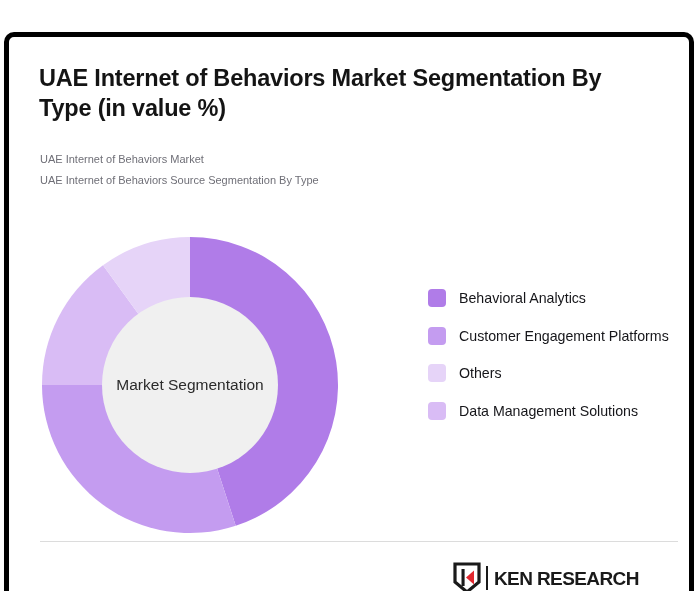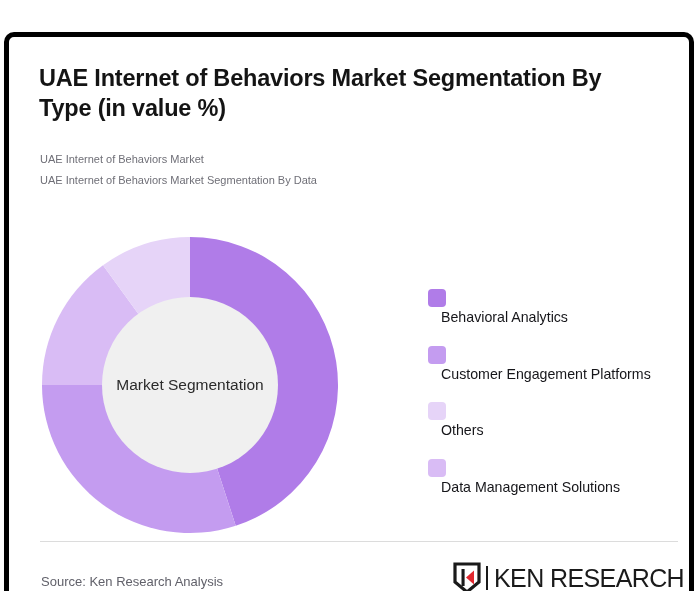--- a/index.html
+++ b/index.html
@@ -74,21 +74,20 @@
   .legend {
     position: absolute;
     left: 419px;
     top: 251px;
     width: 262px;
   }
   .legend-item {
     display: flex;
     align-items: flex-start;
     margin-bottom: 16px;
-    flex-direction: column;
   }
   .legend-swatch {
     width: 18px;
     height: 18px;
     border-radius: 4px;
     flex: 0 0 18px;
     margin-top: 1px;
   }
   .legend-label {
     margin-left: 13px;
@@ -123,38 +122,38 @@
     flex: 0 0 auto;
   }
   .logo-sep {
     width: 2px;
     height: 24px;
     background: #1a1a1a;
     margin: 0 6px 0 4px;
   }
   .logo-text {
     font-family: "Liberation Sans", sans-serif;
-    font-size: 25px;
-    font-weight: normal;
+    font-size: 19px;
+    font-weight: bold;
     letter-spacing: -0.6px;
     color: #1a1a1a;
     line-height: 1;
     white-space: nowrap;
   }
 </style>
 </head>
 <body>
 
 <div class="card">
 
   <div class="chart-title">UAE Internet of Behaviors Market Segmentation By Type (in value %)</div>
 
   <div class="subtitle-block">
     <div class="subtitle">UAE Internet of Behaviors Market</div>
-    <div class="subtitle">UAE Internet of Behaviors Market Segmentation By Data</div>
+    <div class="subtitle">UAE Internet of Behaviors Source Segmentation By Type</div>
   </div>
 
   <div class="donut-wrap">
     <svg class="donut-svg" width="304" height="304" viewBox="0 0 304 304">
       <g id="donut-slices">
           <path d="M 152 152 L 152.00 4.00 A 148 148 0 0 1 197.73 292.76 Z" fill="#b07ce8"></path>
           <path d="M 152 152 L 197.73 292.76 A 148 148 0 0 1 4.00 152.00 Z" fill="#c49cf0"></path>
           <path d="M 152 152 L 4.00 152.00 A 148 148 0 0 1 65.01 32.27 Z" fill="#d9bcf5"></path>
           <path d="M 152 152 L 65.01 32.27 A 148 148 0 0 1 152.00 4.00 Z" fill="#e6d4f8"></path>
         </g>
@@ -177,21 +176,20 @@
         <span class="legend-label">Others</span>
       </div>
       <div class="legend-item">
         <span class="legend-swatch" style="background: rgb(217, 188, 245);"></span>
         <span class="legend-label">Data Management Solutions</span>
       </div>
     </div>
 
   <div class="divider"></div>
 
-  <div class="source">Source: Ken Research Analysis</div>
 
   <div class="logo">
     <svg class="logo-mark" width="30" height="32" viewBox="0 0 30 32">
       <path d="M3 2 H27 V20 L15 30 L3 20 Z" fill="none" stroke="#1a1a1a" stroke-width="3.2"></path>
       <path d="M9.5 7 V24 H12.6 V7 Z" fill="#1a1a1a"></path>
       <path d="M22 8.5 L14 15.6 L22 22.5 Z" fill="#e1282f"></path>
     </svg>
     <div class="logo-sep"></div>
     <div class="logo-text">KEN RESEARCH</div>
   </div>

